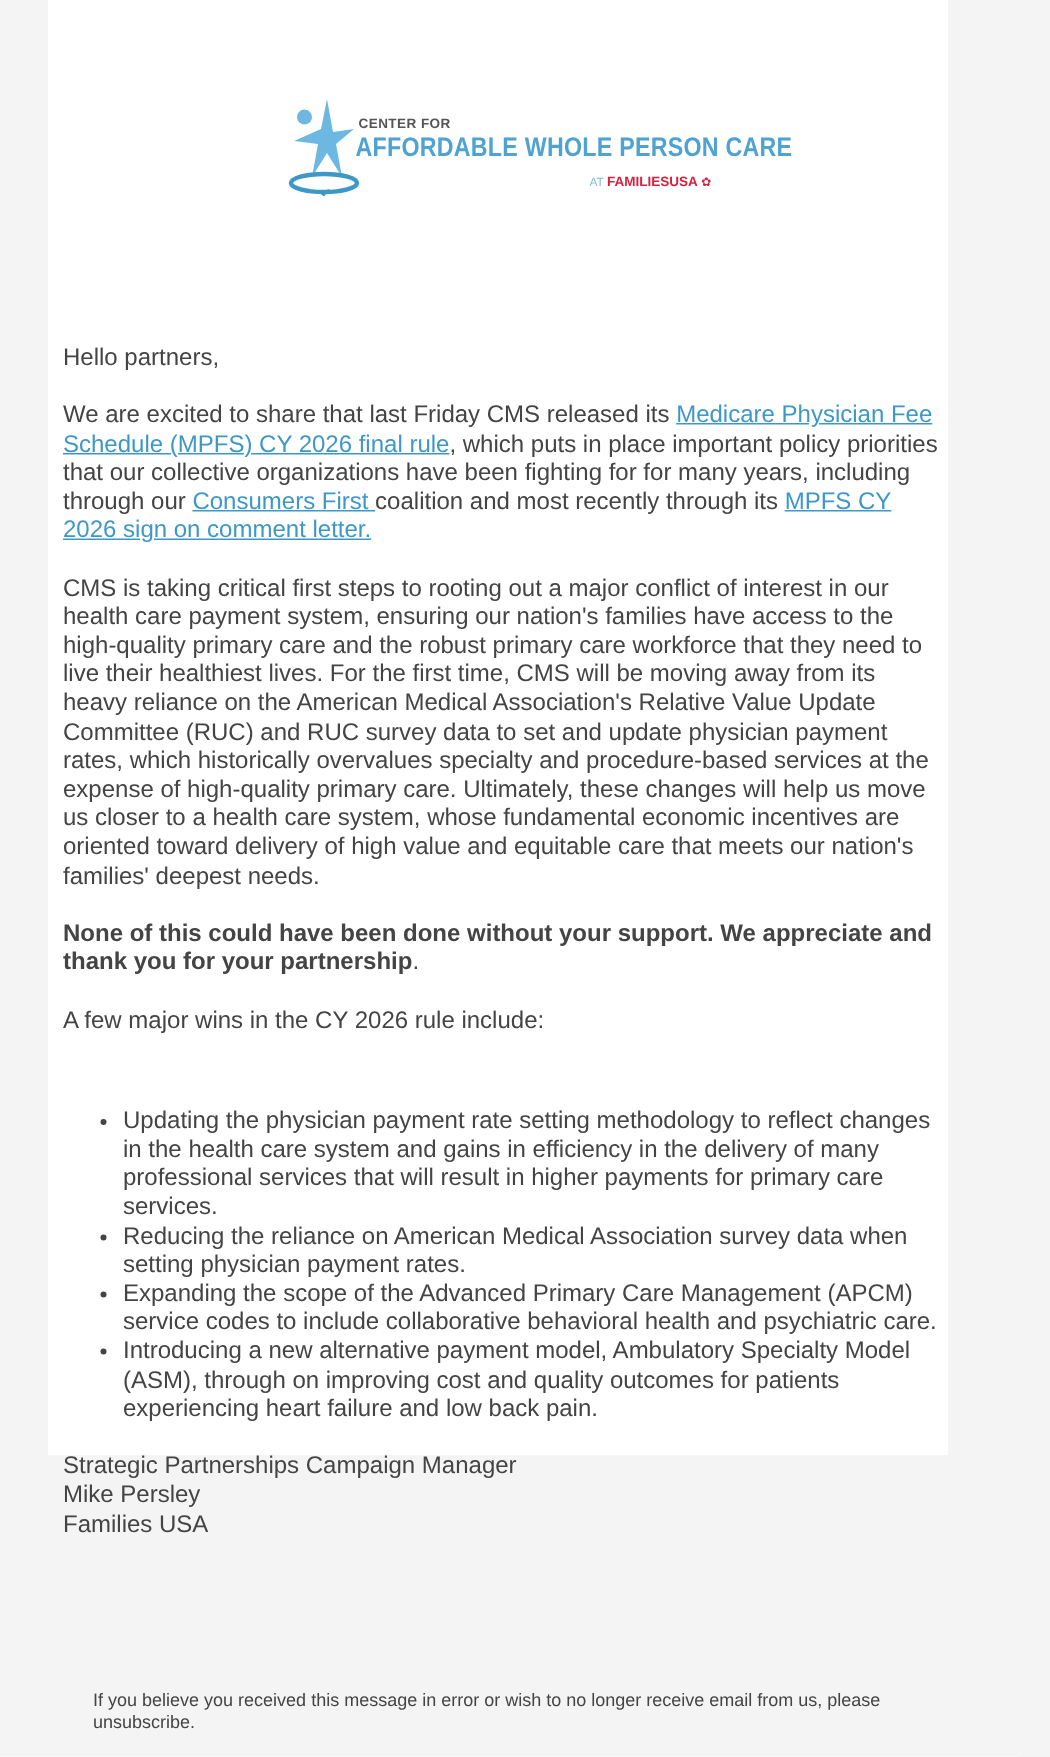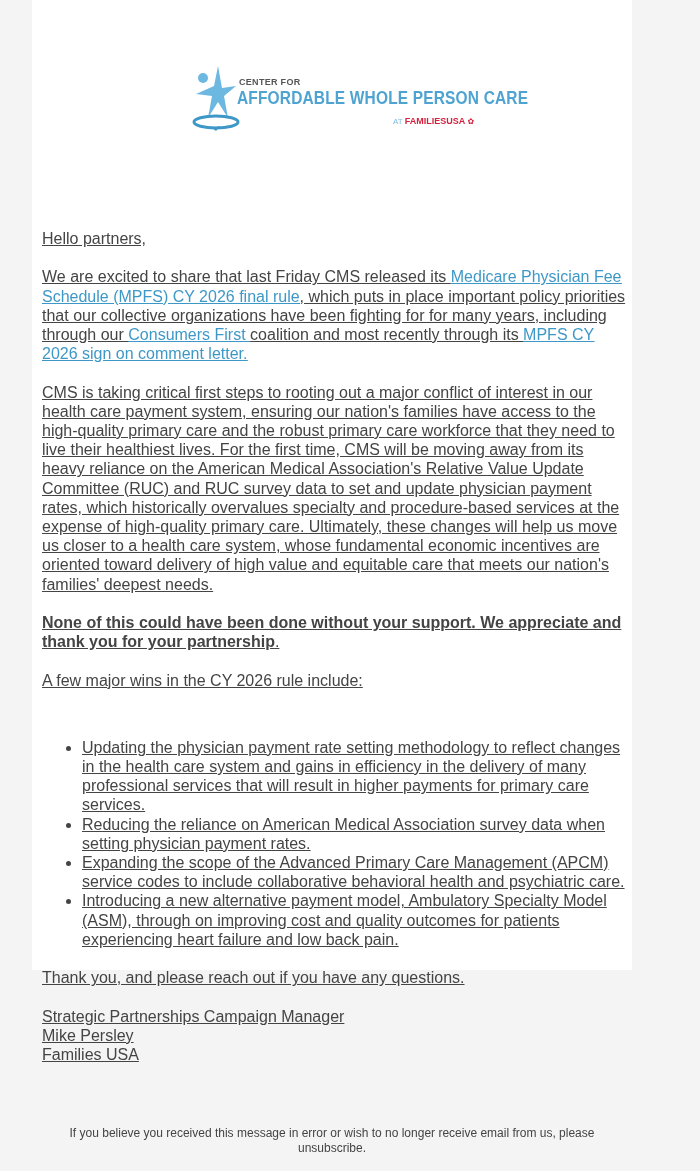--- a/index.html
+++ b/index.html
@@ -3,26 +3,26 @@
 <meta charset="utf-8">
 <style>
   html, body { margin:0; padding:0; }
   body { width:700px; height:1171px; background:#f3f4f3; font-family:"Liberation Sans", sans-serif; color:#444; overflow:hidden; }
   .panel { position:absolute; left:32px; top:0; width:600px; height:970px; background:#ffffff; }
   .logo { position:absolute; left:160px; top:64px; width:290px; height:70px; }
   .logo .small { position:absolute; left:47px; top:13px; font-size:9px; font-weight:bold; color:#555; letter-spacing:0.3px; }
   .logo .big { position:absolute; left:45px; top:24px; font-size:18px; font-weight:bold; color:#4fa3d1; letter-spacing:0.2px; transform:scaleX(0.86); transform-origin:left; white-space:nowrap; }
   .logo .at { position:absolute; left:185px; top:52px; font-size:8px; color:#7fbde0; white-space:nowrap;margin-left:16px; }
   .logo .at b { color:#d6213f; font-weight:bold; font-size:9px; }
-  .content { position:absolute; left:10px; top:229px; width:585px; font-size:16px; line-height:19.2px;text-decoration:underline; }
+  .content { position:absolute; left:10px; top:229px; width:585px; font-size:16px; line-height:19.2px; }
   p { margin:0 0 19.2px 0; }
   a { color:#3e98c7; text-decoration:underline; }
   ul { margin:0 0 19.2px 0; padding-left:40px; }
   li { margin:0; }
-  .footer { position:absolute; left:30px; top:1126px; width:540px; text-align:center; font-size:12px; line-height:14.5px; color:#444; }
+  .footer { position:absolute; left:30px; top:1126px; width:540px; font-size:12px; line-height:14.5px; color:#444; }
 </style>
 </head>
 <body>
 
 <div class="panel">
   <div class="logo">
     <svg width="50" height="68" viewBox="0 0 50 68" style="position:absolute;left:0;top:0">
       <circle cx="11" cy="14" r="5" fill="#6db8e0"></circle>
       <path d="M26 2 L30 24 L44 22 L32 32 L36 54 L26 38 L16 54 L20 32 L4 30 L22 22 Z" fill="#6db8e0"></path>
       <ellipse cx="24" cy="58" rx="22" ry="6" fill="none" stroke="#3e98c7" stroke-width="3"></ellipse>
@@ -38,21 +38,20 @@
     <p><span>We are excited to share that last Friday CMS released its </span><a href="#">Medicare Physician Fee Schedule (MPFS) CY 2026 final rule</a><span>, which puts in place important policy priorities that our collective organizations have been fighting for for many years, including through our </span><a href="#">Consumers First </a><span>coalition and most recently through its </span><a href="#">MPFS CY 2026 sign on comment letter.</a></p>
     <p>CMS is taking critical first steps to rooting out a major conflict of interest in our health care payment system, ensuring our nation's families have access to the high-quality primary care and the robust primary care workforce that they need to live their healthiest lives. For the first time, CMS will be moving away from its heavy reliance on the American Medical Association's Relative Value Update Committee (RUC) and RUC survey data to set and update physician payment rates, which historically overvalues specialty and procedure-based services at the expense of high-quality primary care. Ultimately, these changes will help us move us closer to a health care system, whose fundamental economic incentives are oriented toward delivery of high value and equitable care that meets our nation's families' deepest needs.</p>
     <p><b>None of this could have been done without your support. We appreciate and thank you for your partnership</b><span>.</span></p>
     <p style="margin-bottom:48px">A few major wins in the CY 2026 rule include:</p>
     <ul>
       <li>Updating the physician payment rate setting methodology to reflect changes in the health care system and gains in efficiency in the delivery of many professional services that will result in higher payments for primary care services.</li>
       <li>Reducing the reliance on American Medical Association survey data when setting physician payment rates.</li>
       <li>Expanding the scope of the Advanced Primary Care Management (APCM) service codes to include collaborative behavioral health and psychiatric care.</li>
       <li>Introducing a new alternative payment model, Ambulatory Specialty Model (ASM), through on improving cost and quality outcomes for patients experiencing heart failure and low back pain.</li>
     </ul>
-    <p>Thank you, and please reach out if you have any questions.</p>
     <div>
       <div>Strategic Partnerships Campaign Manager</div>
       <div>Mike Persley</div>
       <div>Families USA</div>
     </div>
   </div>
 
   <div class="footer">If you believe you received this message in error or wish to no longer receive email from us, please unsubscribe.</div>
 </div>
 

